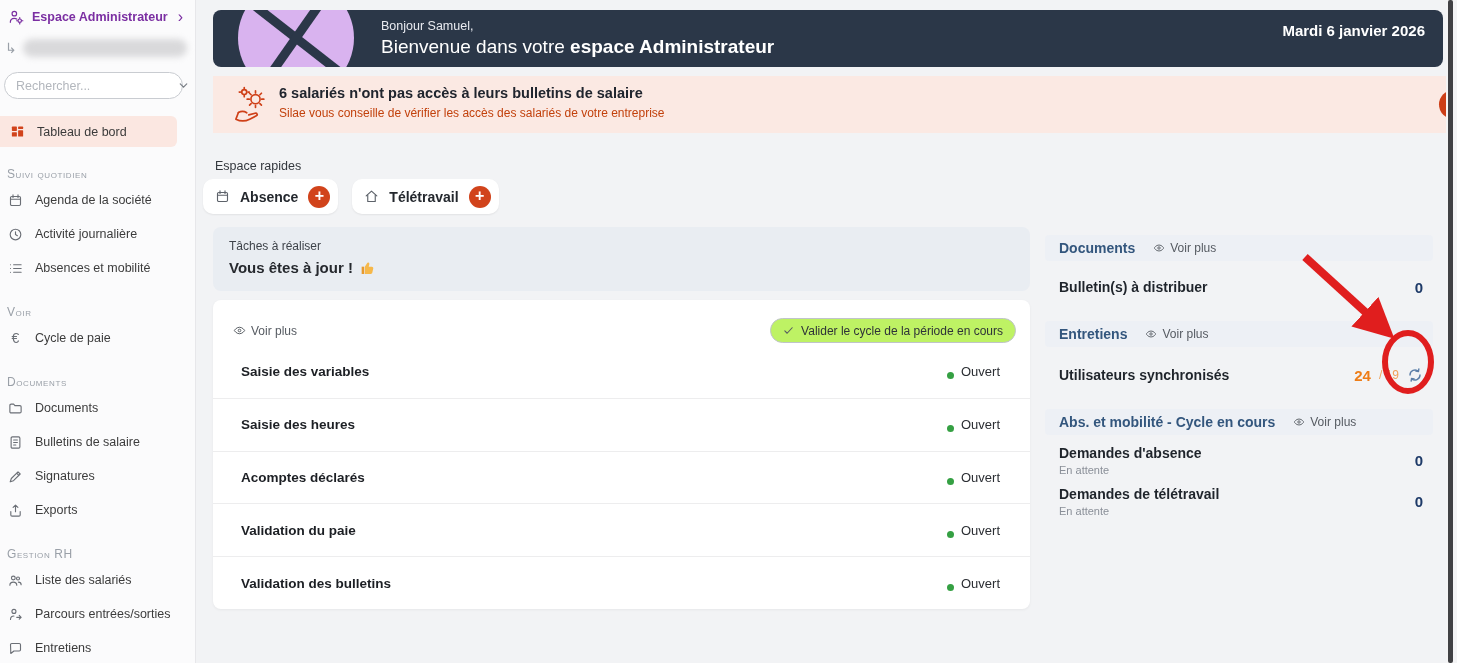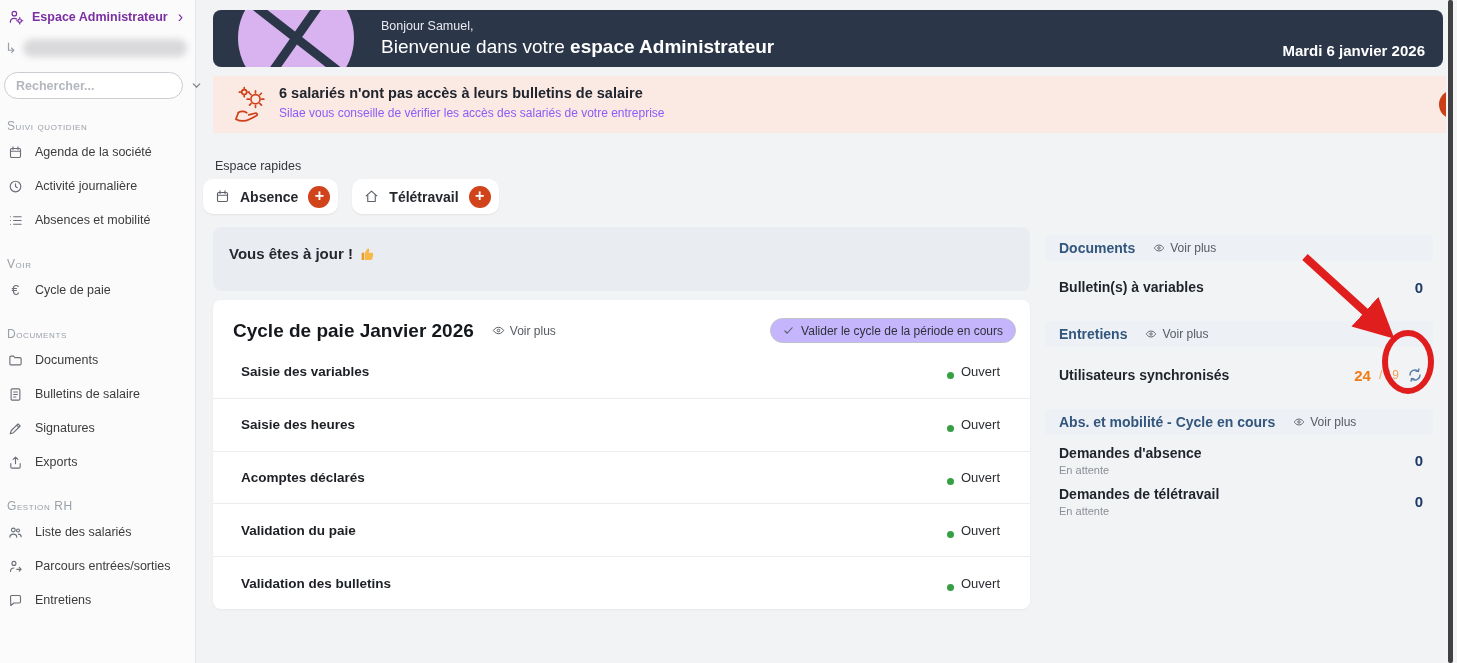--- a/index.html
+++ b/index.html
@@ -23,21 +23,21 @@
   .workspace-chevron { color:#7b2fa2; font-size:16px; line-height:1; padding-right:4px; cursor:pointer; }
   .redacted-row { display:flex; align-items:center; gap:6px; padding:14px 8px 0 5px; color:#9aa0a8; font-size:14px; }
   .redacted-pill { height:18px; flex:1; background:#d9d9db; border-radius:9px; filter:blur(3px); }
   .search-box {
     margin:15px 12px 0 4px; height:27px; background:#fff;
     border:1px solid #c9ccd1; border-radius:14px;
     display:flex; align-items:center; padding:0 9px 0 11px;
   }
   .search-box input {
     border:none; outline:none; flex:1; font-size:12.5px; background:transparent;
-    font-family:"Liberation Sans", sans-serif; color:#444;font-weight:bold;
+    font-family:"Liberation Sans", sans-serif; color:#444;
   }
   .search-box input::placeholder { color:#b3b7bd; }
   .side-active {
     margin:17px 18px 0 0; height:31px; background:#fbe7e1;
     border-radius:0 6px 6px 0; display:flex; align-items:center; gap:11px;
     padding-left:9px; cursor:pointer;
   }
   .side-active .slabel { color:#3a3a3a; font-size:12.5px; }
   .side-section-title {
     margin:20px 0 2px 7px; color:#9aa0a8; font-size:12px;
@@ -56,33 +56,33 @@
   .topbar {
     position:absolute; left:213px; top:10px; width:1230px; height:57px;
     background:#2b3748; border-radius:8px; overflow:hidden; z-index:2;
   }
   .logo-wrap { position:absolute; left:8px; top:-47px; }
   .greeting { position:absolute; left:168px; top:9px; }
   .greet-small { color:#e8eaf0; font-size:12.5px; }
   .greet-big { color:#fff; font-size:19px; margin-top:3px; }
   .greet-big b { font-weight:bold; }
   .topbar-date {
-    position:absolute; right:18px; bottom:8px; color:#fff;
+    position:absolute; right:18px; bottom:28px; color:#fff;
     font-size:15px; font-weight:bold;
   }
 
   
   .alert {
     position:absolute; left:213px; top:76px; width:1442px; height:57px;
     background:#fbe9e3; border-radius:0; z-index:2;
   }
   .alert-icon { position:absolute; left:20px; top:9px; }
   .alert-texts { position:absolute; left:66px; top:9px; }
   .alert-title { font-size:14.5px; font-weight:bold; color:#20252e; }
-  .alert-sub { font-size:12px; color:#8b5cf6; margin-top:5px; }
+  .alert-sub { font-size:12px; color:#c2410c; margin-top:5px; }
   .alert-btn {
     position:absolute; right:63px; top:14px; background:#cc3e16; color:#fff;
     border:none; border-radius:15px; height:29px; padding:0 15px;
     font-size:12.5px; font-weight:bold; cursor:pointer;
     font-family:"Liberation Sans", sans-serif;
   }
   .alert-divider { position:absolute; right:47px; top:11px; width:1px; height:36px; background:#d8c4bc; }
   .alert-close {
     position:absolute; right:16px; top:17px; color:#8a8f96; font-size:17px;
     cursor:pointer; line-height:1;
@@ -116,21 +116,21 @@
 
   
   .cycle-card {
     position:absolute; left:213px; top:300px; width:817px; height:309px;
     background:#fff; border-radius:8px; box-shadow:0 1px 3px rgba(0,0,0,.05);
   }
   .cycle-head { position:relative; height:46px; padding:15px 14px 0 20px; display:flex; align-items:center; gap:18px; }
   .cycle-title { font-size:19px; font-weight:bold; color:#14171c; }
   .voir-plus { display:flex; align-items:center; gap:5px; color:#565b62; font-size:12px; cursor:pointer; }
   .validate-btn {
-    margin-left:auto; background:#c4b5fd; border:1px solid #bfc4ca; border-radius:15px;
+    margin-left:auto; background:#bef264; border:1px solid #bfc4ca; border-radius:15px;
     height:25px; display:flex; align-items:center; gap:7px; padding:0 12px;
     font-size:12px; color:#2e3238; cursor:pointer; font-family:"Liberation Sans", sans-serif;
   }
   .cycle-rows { position:absolute; top:46px; left:0; right:0; bottom:0; display:flex; flex-direction:column; }
   .cycle-row {
     flex:1; display:flex; align-items:center; justify-content:space-between;
     padding:0 30px 0 28px; cursor:pointer;
   }
   .cycle-row + .cycle-row { border-top:1px solid #ededee; }
   .cycle-row-label { font-size:13.5px; font-weight:bold; color:#1c1f24; }
@@ -189,20 +189,31 @@
 
   <div class="search-box">
     <input type="text" placeholder="Rechercher..." style="">
     <span class="sicon">
       <svg width="13" height="13" viewBox="0 0 24 24" fill="none" stroke="#7a7f86" stroke-width="2.2" stroke-linecap="round">
           <path d="M6 9l6 6 6-6"></path>
         </svg>
     </span>
   </div>
 
+  <div class="side-active">
+    <span class="sicon orange">
+      <svg width="15" height="15" viewBox="0 0 24 24" fill="currentColor">
+        <rect x="3" y="4" width="8" height="7" rx="1"></rect>
+          <rect x="13" y="4" width="8" height="4" rx="1"></rect>
+        <rect x="13" y="10" width="8" height="10" rx="1"></rect>
+          <rect x="3" y="13" width="8" height="7" rx="1"></rect>
+      </svg>
+    </span>
+    <span class="slabel">Tableau de bord</span>
+  </div>
 
   <div class="side-section-title">Suivi quotidien</div>
 
   <div class="side-item">
     <span class="sicon">
       <svg width="15" height="15" viewBox="0 0 24 24" fill="none" stroke="currentColor" stroke-width="1.8" stroke-linecap="round">
           <rect x="4" y="5.5" width="16" height="14.5" rx="2"></rect>
           <path d="M8 3v4M16 3v4M4 10h16"></path>
         </svg>
     </span>
@@ -358,34 +369,34 @@
           <path d="M3.5 11L12 3.5 20.5 11"></path>
           <path d="M6 9.5V20h12V9.5"></path>
         </svg>
     </span>
     <span class="qlabel">Télétravail</span>
     <span class="qa-plus">+</span>
   </button>
 </div>
 
 <div class="tasks-card">
+  <div class="tasks-label">Tâches à réaliser</div>
   <div class="tasks-msg">
     <span class="tasks-msg-text">Vous êtes à jour !</span>
     <span>
       <svg width="16" height="16" viewBox="0 0 24 24">
         <path fill="#e79a2e" d="M2.5 10h3.8v11H2.5z"></path>
         <path fill="#f6b84a" d="M7.3 21h9c1 0 1.9-.7 2.1-1.7l1.5-6.4c.3-1.4-.7-2.7-2.1-2.7h-4.7l.9-4c.2-1-.4-2-1.4-2.3-.8-.2-1.6.1-2 .9L7.3 10z"></path>
       </svg>
     </span>
   </div>
 </div>
 
 <div class="cycle-card">
   <div class="cycle-head">
-    <span class="cycle-title">Cycle de paie Janvier 2026</span>
     <span class="voir-plus">
       <span>
         <svg width="13" height="13" viewBox="0 0 24 24" fill="none" stroke="currentColor" stroke-width="1.8">
             <path d="M2.5 12S6 6 12 6s9.5 6 9.5 6-3.5 6-9.5 6-9.5-6-9.5-6z"></path>
             <circle cx="12" cy="12" r="2.4"></circle>
           </svg>
       </span>
       <span>Voir plus</span>
     </span>
     <button class="validate-btn">
@@ -444,21 +455,21 @@
       <span>
         <svg width="12" height="12" viewBox="0 0 24 24" fill="none" stroke="currentColor" stroke-width="1.8">
             <path d="M2.5 12S6 6 12 6s9.5 6 9.5 6-3.5 6-9.5 6-9.5-6-9.5-6z"></path>
             <circle cx="12" cy="12" r="2.4"></circle>
           </svg>
       </span>
       <span>Voir plus</span>
     </span>
   </div>
   <div class="rp-row row-doc">
-    <span class="rp-row-label">Bulletin(s) à variables</span>
+    <span class="rp-row-label">Bulletin(s) à distribuer</span>
     <span class="rp-value">0</span>
   </div>
 
   <div class="rp-header mt1">
     <span class="rp-title">Entretiens</span>
     <span class="voir-plus">
       <span>
         <svg width="12" height="12" viewBox="0 0 24 24" fill="none" stroke="currentColor" stroke-width="1.8">
             <path d="M2.5 12S6 6 12 6s9.5 6 9.5 6-3.5 6-9.5 6-9.5-6-9.5-6z"></path>
             <circle cx="12" cy="12" r="2.4"></circle>

